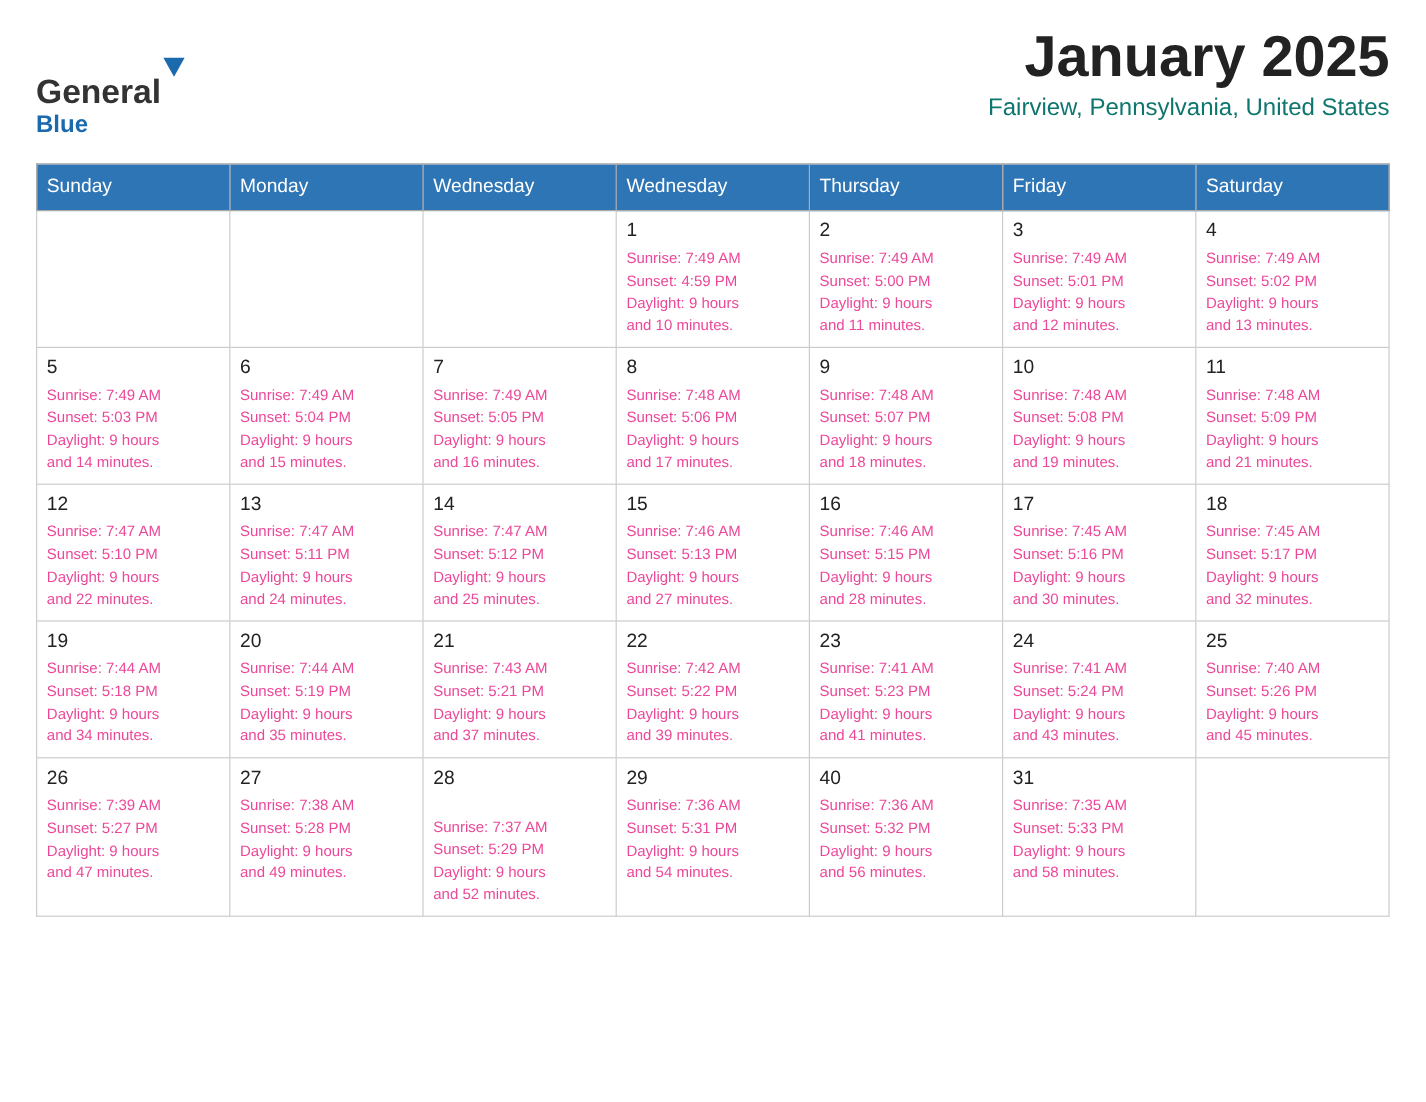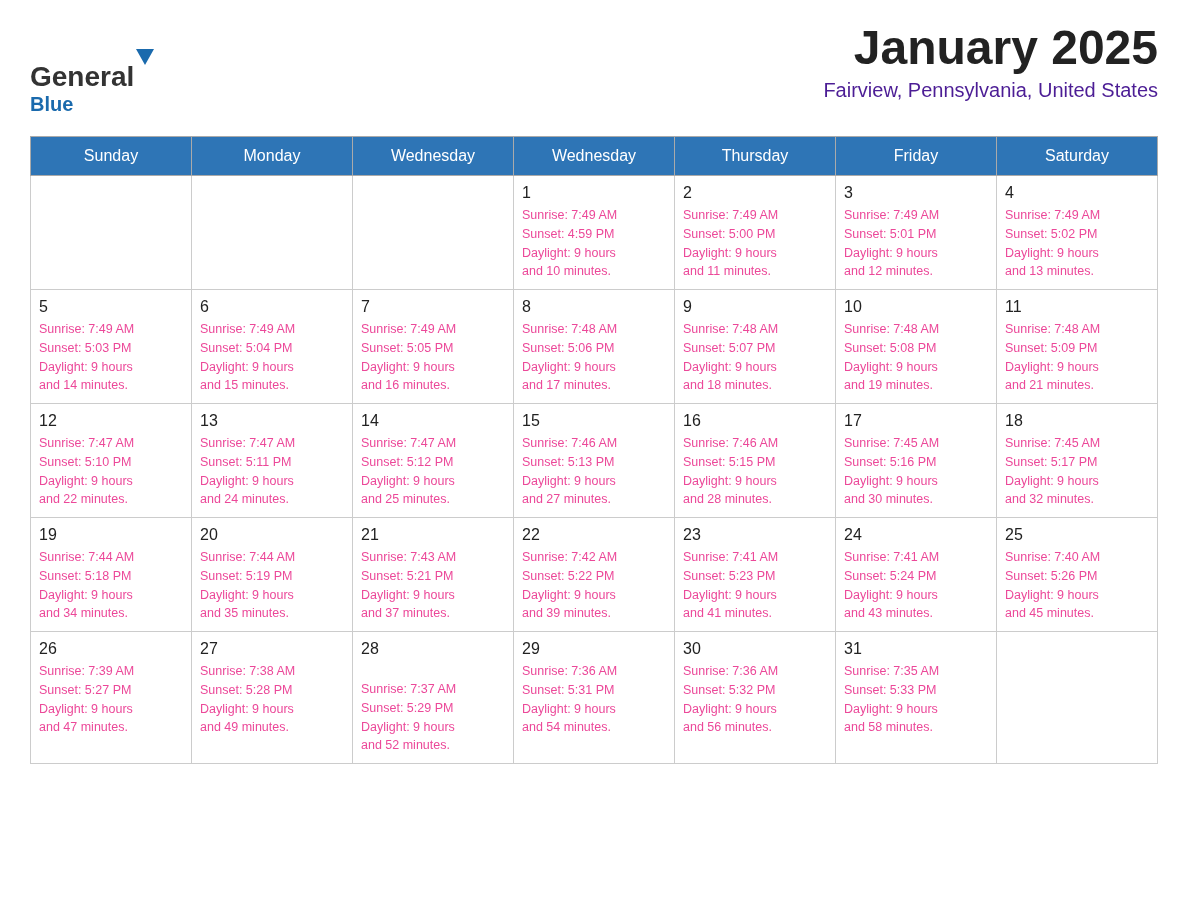--- a/index.html
+++ b/index.html
@@ -28,35 +28,35 @@
     .title-area {
       text-align: right;
     }
     .calendar-title {
       font-size: 48px;
       font-weight: bold;
       color: #222;
     }
     .calendar-subtitle {
       font-size: 20px;
-      color: #4c1d95;
+      color: #0f766e;
       margin-top: 4px;
     }
     .calendar {
       width: 100%;
       border-collapse: collapse;
       border: 1px solid #aaa;
     }
     .calendar th {
       background-color: #2e75b6;
       color: #fff;
       font-size: 16px;
       font-weight: normal;
       padding: 10px 8px;
-      text-align: center;
+      text-align: left;
       border: 1px solid #aaa;
     }
     .calendar td {
       vertical-align: top;
       padding: 8px;
       border: 1px solid #ccc;
       width: 14.28%;
       min-height: 100px;
       font-size: 13px;
       color: #333;
@@ -323,21 +323,21 @@
 and 52 minutes.</div>
         </td>
         <td>
           <span class="day-number">29</span>
           <div class="day-info" style="white-space: pre-line;">Sunrise: 7:36 AM
 Sunset: 5:31 PM
 Daylight: 9 hours
 and 54 minutes.</div>
         </td>
         <td>
-          <span class="day-number">30</span>
+          <span class="day-number">40</span>
           <div class="day-info" style="white-space: pre-line;">Sunrise: 7:36 AM
 Sunset: 5:32 PM
 Daylight: 9 hours
 and 56 minutes.</div>
         </td>
         <td>
           <span class="day-number">31</span>
           <div class="day-info" style="white-space: pre-line;">Sunrise: 7:35 AM
 Sunset: 5:33 PM
 Daylight: 9 hours

